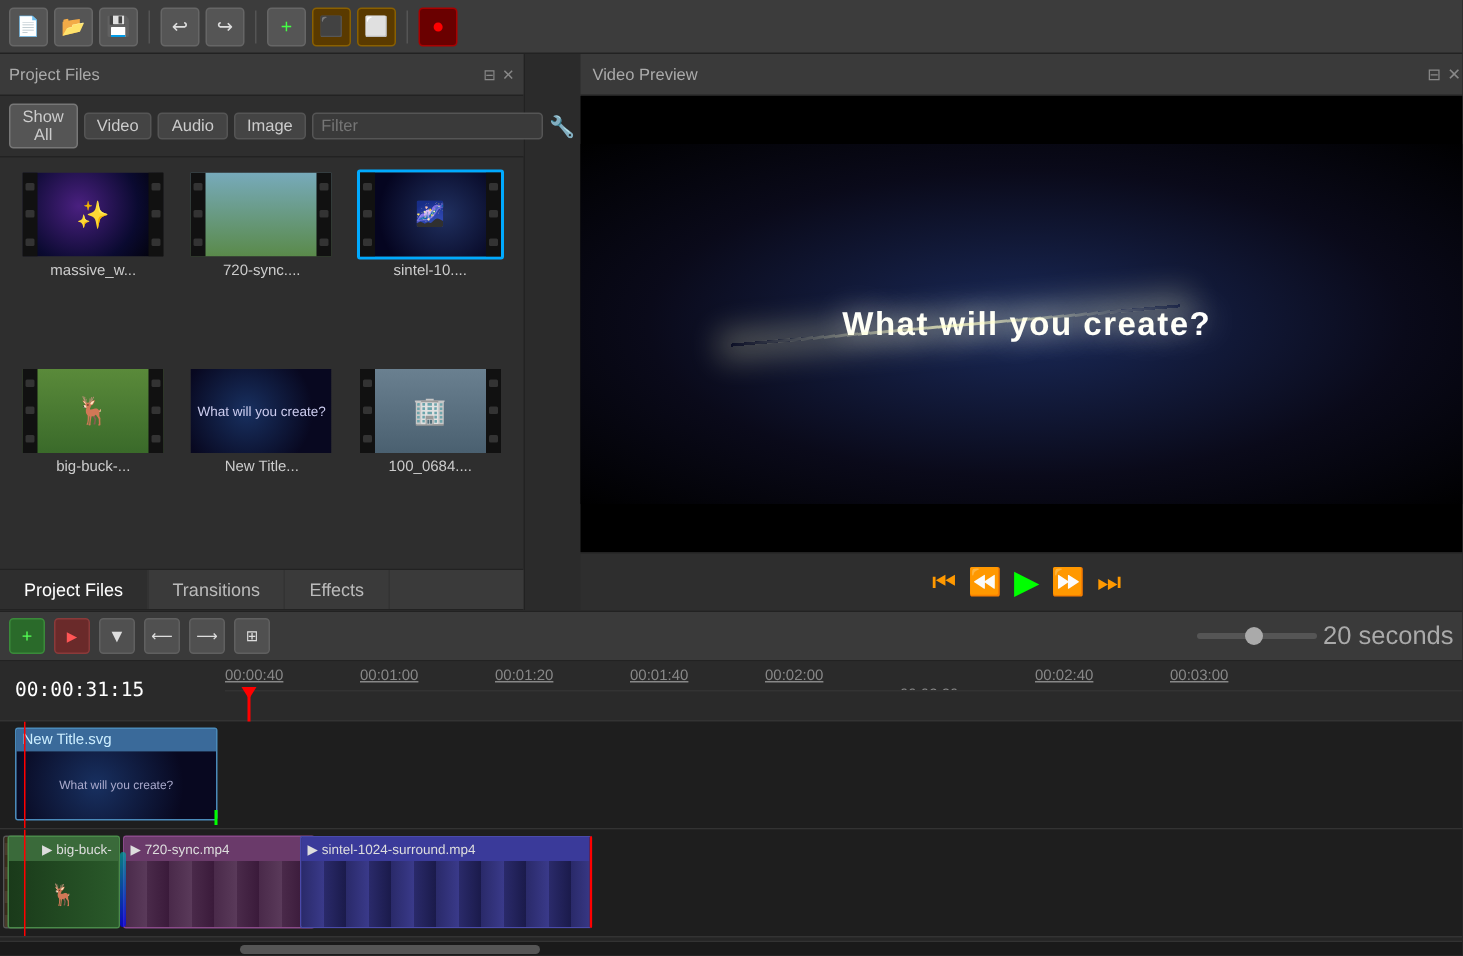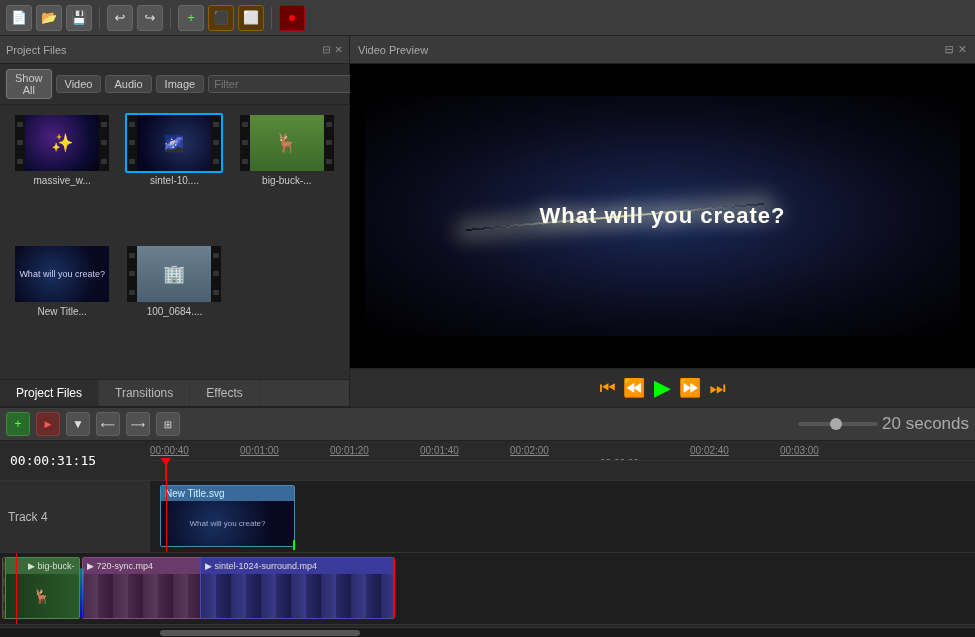--- a/index.html
+++ b/index.html
@@ -35,20 +35,21 @@
       color: #ddd;
       font-size: 13px;
     }
     .toolbar-sep { width: 1px; height: 22px; background: #555; margin: 0 3px; }
 
     
     #main {
       display: flex;
       flex: 1;
       overflow: hidden;
+      gap: 37px;
     }
 
     
     #left-panel {
       width: 350px;
       background: #2e2e2e;
       display: flex;
       flex-direction: column;
       border-right: 1px solid #222;
       flex-shrink: 0;
@@ -497,20 +498,36 @@
           </div>
           <div class="thumb-film-strip-right">
             <div class="film-hole"></div>
             <div class="film-hole"></div>
             <div class="film-hole"></div>
           </div>
         </div>
         <div class="media-label">massive_w...</div>
       </div>
 
+      <div class="media-item">
+        <div class="media-thumb">
+          <div class="thumb-film-strip-left">
+            <div class="film-hole"></div>
+            <div class="film-hole"></div>
+            <div class="film-hole"></div>
+          </div>
+          <div class="media-thumb-inner thumb-outdoor"></div>
+          <div class="thumb-film-strip-right">
+            <div class="film-hole"></div>
+            <div class="film-hole"></div>
+            <div class="film-hole"></div>
+          </div>
+        </div>
+        <div class="media-label">720-sync....</div>
+      </div>
 
       <div class="media-item">
         <div class="media-thumb selected">
           <div class="thumb-film-strip-left">
             <div class="film-hole"></div>
             <div class="film-hole"></div>
             <div class="film-hole"></div>
           </div>
           <div class="media-thumb-inner thumb-space">
             <span style="font-size:16px; color:#aaf;">🌌</span>
@@ -635,21 +652,20 @@
     </div>
 
     <div style="position:absolute; left:165px; top:20px; width:2px; height:20px; background:#f00; z-index:5;">
       <div style="position:absolute; top:-3px; left:-4px; width:0; height:0; border-left:5px solid transparent; border-right:5px solid transparent; border-top:8px solid #f00;"></div>
     </div>
   </div>
 
   <div id="timeline-tracks">
 
     <div class="track-row">
-      <div class="track-label">Track 4</div>
       <div class="track-content">
 
         <div class="playhead" style="left:16px;"></div>
 
         <div class="clip-title" style="left:10px; width:135px;">
           <div class="clip-title-bar">New Title.svg</div>
           <div class="clip-title-preview">
             <span style="font-size:8px; color:#aac; text-align:center;">What will you create?</span>
           </div>
         </div>

